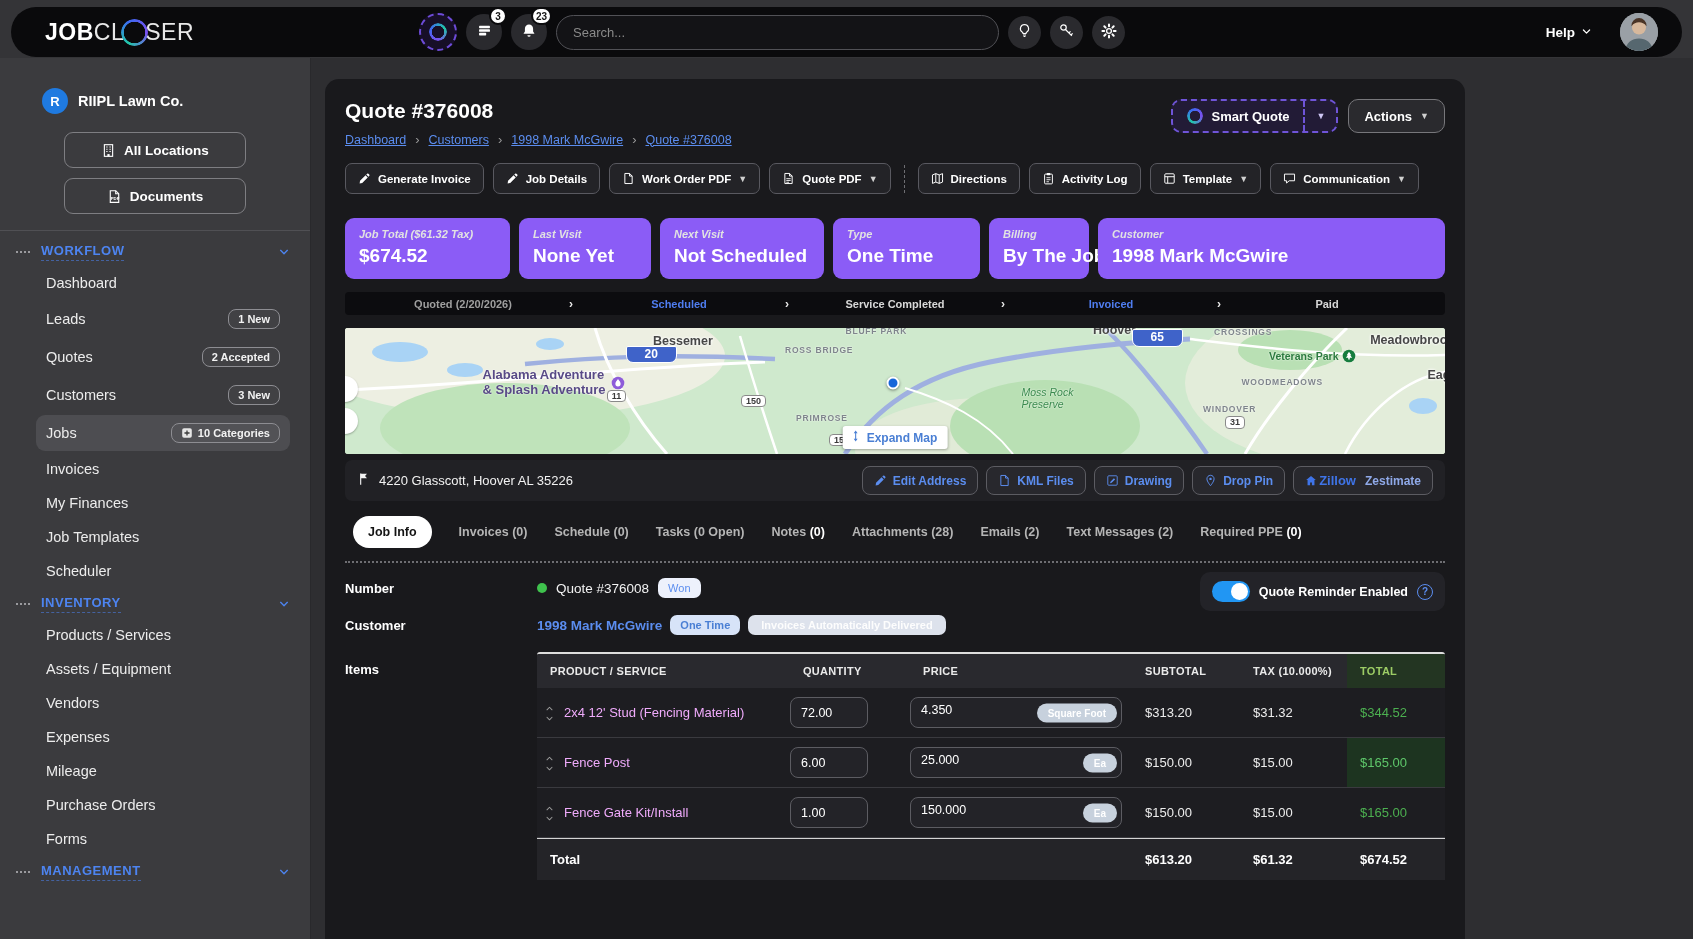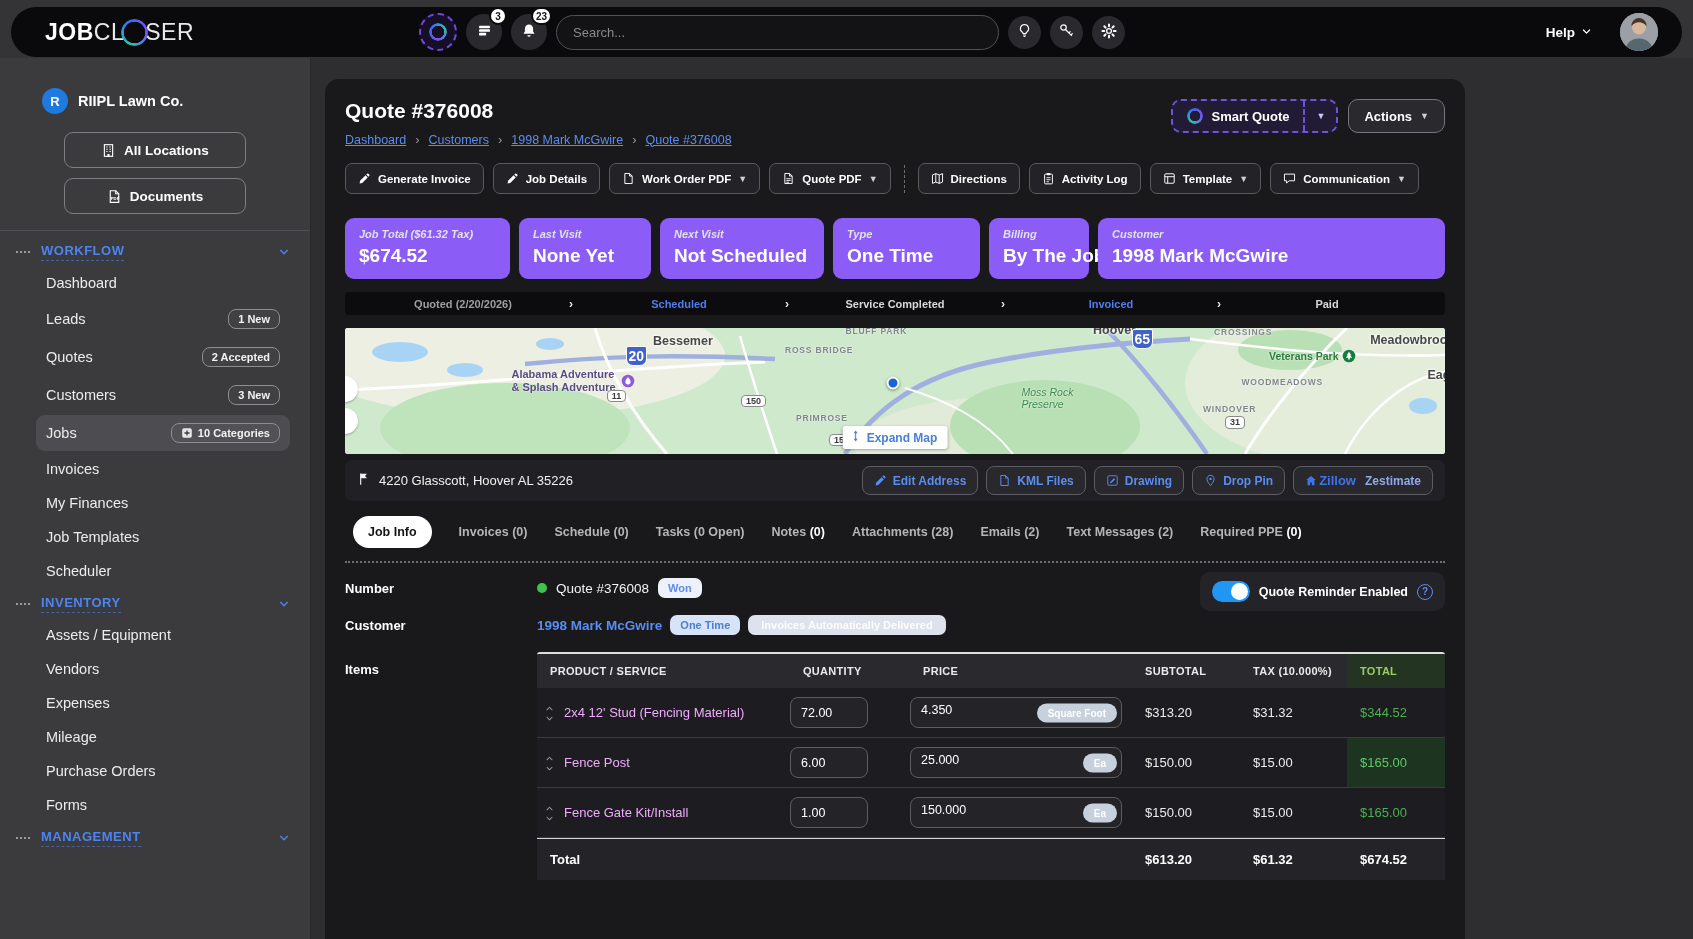--- a/index.html
+++ b/index.html
@@ -102,25 +102,25 @@
   .pl-sep { color:#e8e8e8; font-size:12px; font-weight:700; }
 
   
   .map-box { position:relative; height:126px; margin-top:13px; border-radius:3px; overflow:hidden; background:#cfe9cd; }
   .map-art { position:absolute; inset:0; width:100%; height:100%; }
   .map-label { position:absolute; white-space:pre-line; line-height:1.15; z-index:2; }
   .k-city { font-size:12.5px; color:#474747; font-weight:600; text-shadow:0 0 3px #fff,0 0 3px #fff; }
   .k-district { font-size:8.5px; color:#7f858c; font-weight:700; letter-spacing:.8px; text-shadow:0 0 2px #fff; }
   .k-park { display:flex; align-items:center; gap:4px; font-size:10.5px; color:#2c7a3f; font-weight:600; text-shadow:0 0 2px #fff; }
   .k-park2 { font-size:10.5px; color:#3a8a4d; font-style:italic; text-shadow:0 0 2px #fff; }
-  .k-attraction { display:flex; align-items:center; gap:5px; font-size:11px; color:#584a86; font-weight:600; text-shadow:0 0 2px #fff;margin-left:29px; }
+  .k-attraction { display:flex; align-items:center; gap:5px; font-size:13px; color:#584a86; font-weight:600; text-shadow:0 0 2px #fff; }
   .k-shield { background:#fff; color:#3a3a3a; border:1px solid #8a8a8a; border-radius:4px; padding:0 4px;
               font-size:9px; font-weight:800; }
   .k-interstate { background:#3f63c9; color:#fff; border:1px solid #fff; border-radius:2px 2px 7px 7px;
-                  padding:1px 2px; font-size:14px; font-weight:800; }
+                  padding:1px 18px; font-size:12px; font-weight:800; }
   .map-marker { position:absolute; width:13px; height:13px; background:#1766d9; border:2.5px solid #fff;
                 border-radius:50%; box-shadow:0 1px 3px rgba(0,0,0,.45); transform:translate(-50%,-50%); z-index:3; }
   .expand-btn { position:absolute; left:50%; bottom:5px; transform:translateX(-50%); display:flex; align-items:center;
                 gap:5px; background:#fff; color:#4a7fd4; border:none; border-radius:3px; padding:4px 10px 4px 7px;
                 font-weight:700; font-size:12px; box-shadow:0 1px 3px rgba(0,0,0,.3); z-index:4; }
   .map-ctl { position:absolute; left:-13px; width:26px; height:26px; border-radius:50%; background:#fff;
              box-shadow:0 1px 2px rgba(0,0,0,.3); z-index:3; }
 
   
   .address-row { display:flex; align-items:center; margin-top:6px; background:#212125; border-radius:7px; padding:6px 12px; }
@@ -140,21 +140,21 @@
 
   
   .details { position:relative; margin-top:15px; }
   .detail-row { display:flex; align-items:center; margin-bottom:17px; }
   .detail-row.items { align-items:flex-start; margin-bottom:0; }
   .detail-label { width:192px; flex:none; font-weight:800; font-size:13px; }
   .detail-row.items .detail-label { padding-top:10px; }
   .num-value { display:flex; align-items:center; gap:9px; }
   .green-dot { width:10px; height:10px; border-radius:50%; background:#3fc24d; }
   .num-text { font-size:13.5px; color:#f2f2f2; }
-  .won-badge { background:#edf1fc; color:#5b8def; font-weight:700; font-size:11px; border-radius:7px; padding:4px 10px; }
+  .won-badge { background:#edf1fc; color:#5b8def; font-weight:400; font-size:11px; border-radius:7px; padding:4px 10px; }
   .reminder-card { position:absolute; top:-6px; right:0; display:flex; align-items:center; gap:9px;
                    background:#232328; border-radius:10px; padding:9px 12px; }
   .toggle { width:38px; height:21px; border-radius:11px; background:#2196f3; position:relative; border:none; }
   .toggle::after { content:""; position:absolute; top:2px; right:2px; width:17px; height:17px; border-radius:50%; background:#fff; }
   .reminder-label { font-weight:800; font-size:12.5px;text-align:center; }
   .q-icon { width:16px; height:16px; border-radius:50%; border:1.5px solid #5b8def; color:#5b8def; font-size:10px;
             font-weight:800; display:flex; align-items:center; justify-content:center; }
   .cust-value { display:flex; align-items:center; gap:8px; }
   .cust-link { color:#5b8def; font-size:13.5px; font-weight:600; text-decoration:none; }
   .badge-lightblue { background:#d7e3f8; color:#4a7fd4; font-weight:700; font-size:11px; border-radius:7px; padding:4px 10px; }
@@ -342,20 +342,23 @@
           <span>Scheduler</span>
         </div>
         <div class="section-head">
           <span class="dash"></span>
           <span class="sec-label">INVENTORY</span>
           <span class="ic chev">
             <svg width="12" height="12" viewBox="0 0 16 16">
               <path fill="none" stroke="currentColor" stroke-width="1.8" stroke-linecap="round" stroke-linejoin="round" d="M3.5 5.8L8 10.3l4.5-4.5"></path>
             </svg>
           </span>
+        </div>
+        <div class="side-item">
+          <span>Products / Services</span>
         </div>
         <div class="side-item">
           <span>Assets / Equipment</span>
         </div>
         <div class="side-item">
           <span>Vendors</span>
         </div>
         <div class="side-item">
           <span>Expenses</span>
         </div>

